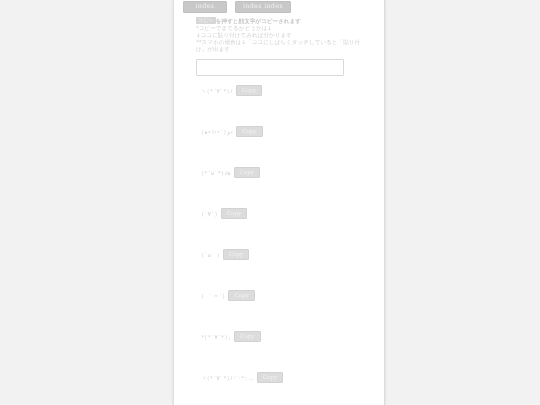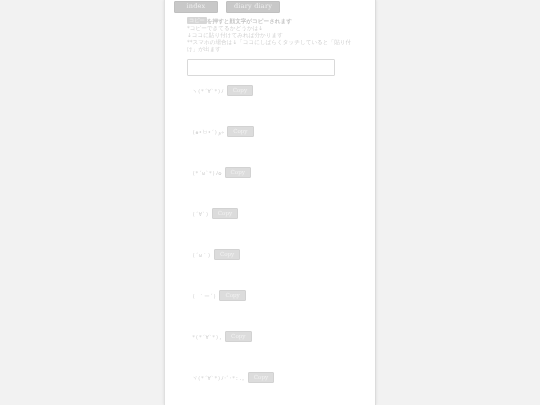--- a/index.html
+++ b/index.html
@@ -9,21 +9,21 @@
   body {
     width: 540px;
     height: 405px;
     background: #f2f2f2;
     font-family: "DejaVu Sans", "Liberation Sans", sans-serif;
     overflow: hidden;
   }
 
   #page {
     position: absolute;
-    left: 164px;
+    left: 173px;
     top: 0;
     width: 212px;
     height: 405px;
     background: #ffffff;
     border-left: 1px solid #e0e0e0;
     border-right: 1px solid #dcdcdc;
     box-shadow: 0 0 3px rgba(0,0,0,0.10);
     box-sizing: border-box;
     overflow: hidden;
   }
@@ -139,21 +139,21 @@
     flex: none;
   }
 </style>
 </head>
 <body>
 
 <div id="page">
 
   <div class="nav-bar">
     <span class="nav-btn">index</span>
-    <span class="nav-btn">diary diary</span>
+    <span class="nav-btn">index index</span>
   </div>
 
   <div class="intro">
     <div class="intro-line first"><span class="inline-chip">コピー</span><span>を押すと顔文字がコピーされます</span></div>
     <div class="intro-line">*コピーできてるかどうかは↓</div>
     <div class="intro-line">↓ココに貼り付けてみれば分かります</div>
     <div class="intro-line">**スマホの場合は↓「ココにしばらくタッチしていると「貼り付け」が出ます</div>
   </div>
 
   <div class="paste-wrap">

